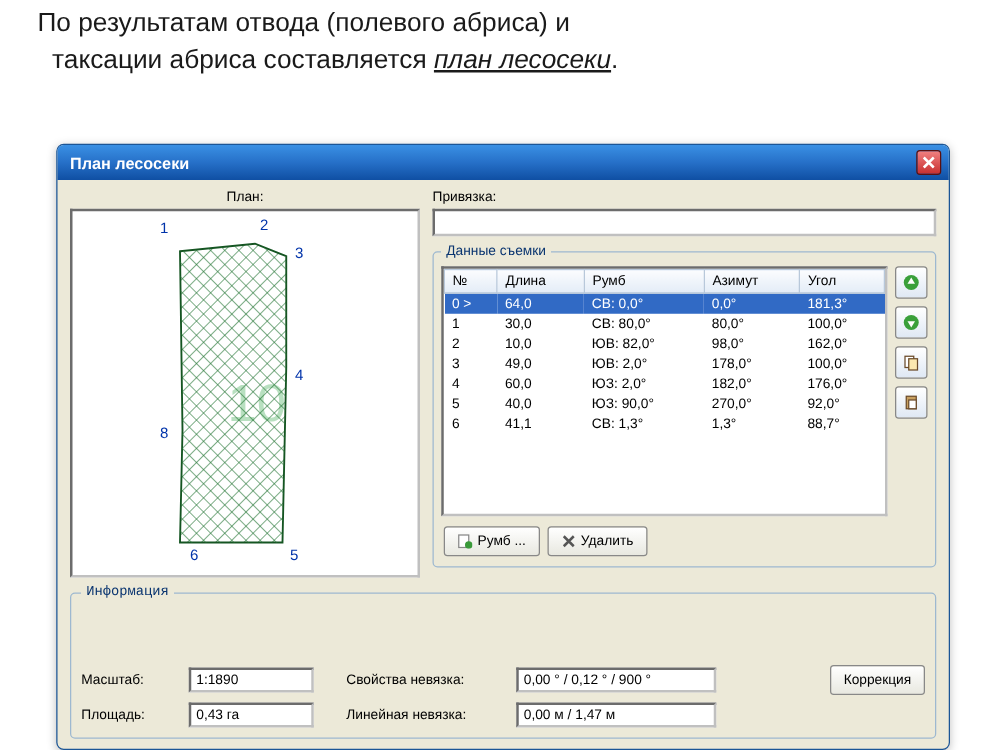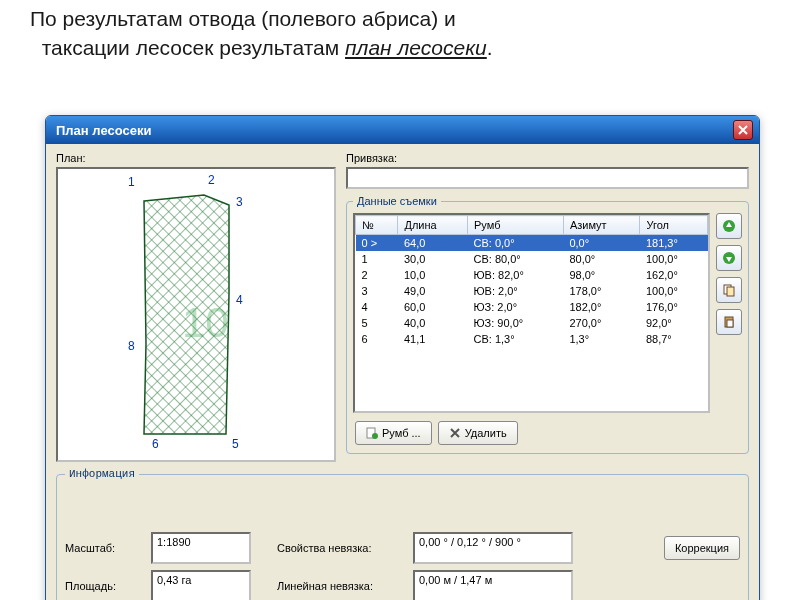--- a/index.html
+++ b/index.html
@@ -5,21 +5,21 @@
     * { box-sizing: border-box; margin: 0; padding: 0; font-family: Tahoma, Arial, sans-serif; }
     body { background: #fff; width: 800px; height: 600px; overflow: hidden; position: relative; }
     .slide-text { padding: 4px 30px 10px 30px; font-size: 21px; color: #1a1a1a; line-height: 1.4; }
     .slide-text em { font-style: italic; text-decoration: underline; }
     .window { position: absolute; left: 45px; top: 115px; width: 715px; border: 1px solid #1b5596; border-radius: 6px; box-shadow: 0 2px 8px rgba(0,0,0,0.25); background: #ece9d8; }
     .titlebar { height: 28px; background: linear-gradient(to bottom,#3a90e4 0%,#2670c8 50%,#0f4fa3 100%); border-radius: 5px 5px 0 0; display: flex; align-items: center; padding: 0 6px 0 10px; color: #fff; font-size: 13px; font-weight: bold; justify-content: space-between; }
     .titlebar .close { width: 20px; height: 20px; background: linear-gradient(to bottom,#f08080,#c83030); border: 1px solid #5a1010; border-radius: 3px; display: flex; align-items: center; justify-content: center; }
     .titlebar .close svg { width: 10px; height: 10px; }
     .content { padding: 8px 10px; font-size: 11px; color: #000; }
     .top-row { display: flex; gap: 10px; }
-    .plan-side { width: 280px; }
+    .plan-side { width: 280px; text-align: center; }
     .binding-side { flex: 1; }
     .lbl { display: block; margin-bottom: 3px; font-size: 11px; }
     .plan-box { border: 2px inset #c0c0c0; background: #fff; height: 295px; position: relative; overflow: hidden; }
     .binding-input { width: 100%; height: 22px; border: 2px inset #c0c0c0; background: #fff; padding: 0 4px; font-size: 11px; margin-bottom: 6px; }
     fieldset.survey { border: 1px solid #9db8d0; border-radius: 4px; padding: 6px 6px 8px 6px; position: relative; }
     fieldset.survey legend { font-size: 11px; padding: 0 4px; color: #0a3570; }
     .table-area { display: flex; gap: 6px; align-items: flex-start; }
     .table-wrap { border: 2px inset #c0c0c0; background: #fff; height: 200px; flex: 1; overflow-y: auto; }
     table { border-collapse: collapse; width: 100%; font-size: 11px; }
     thead th { background: linear-gradient(to bottom,#fbfcfe,#e3ecf7); border: 1px solid #b8c8da; padding: 3px 6px; text-align: left; font-weight: normal; }
@@ -27,34 +27,34 @@
     tbody tr.selected td { background: #316ac5; color: #fff; }
     .side-buttons { display: flex; flex-direction: column; gap: 6px; }
     .icon-btn { width: 26px; height: 26px; border: 1px solid #888; border-radius: 3px; background: linear-gradient(to bottom,#fff,#dfe8f4); display: flex; align-items: center; justify-content: center; cursor: pointer; }
     .icon-btn svg { width: 14px; height: 14px; }
     .row-btns { margin-top: 8px; display: flex; gap: 6px; justify-content: flex-start; padding-left: 2px; }
     .btn { height: 24px; border: 1px solid #888; border-radius: 3px; background: linear-gradient(to bottom,#fff,#e8e8e0); font-size: 11px; padding: 0 10px; display: inline-flex; align-items: center; gap: 4px; cursor: pointer; }
     .btn svg { width: 12px; height: 12px; }
     fieldset.info { margin-top: 6px; border: 1px solid #9db8d0; border-radius: 4px; padding: 8px; }
     fieldset.info legend { font-size: 11px; padding: 0 4px; color: #0a3570; font-family: Liberation Mono, monospace; }
     .info-grid { display: grid; grid-template-columns: 60px 100px 110px 160px auto; gap: 6px 26px; align-items: center; font-size: 11px; margin-top: 44px; }
-    .ro { border: 2px inset #c0c0c0; background: #fff; height: 32px; padding: 2px 4px; font-size: 11px; }
+    .ro { border: 2px inset #c0c0c0; background: #fff; height: 20px; padding: 2px 4px; font-size: 11px; }
     .footer { padding: 6px 10px 10px 10px; display: flex; justify-content: flex-end; gap: 6px; }
     .footer .btn { min-width: 72px; justify-content: center; }
     
     .plan-shape { position: absolute; left: 76px; top: 20px; }
     .vertex-label { position: absolute; font-size: 12px; color: #0033aa; }
     .big10 { position: absolute; left: 124px; top: 130px; font-size: 42px; color: #b8e0c0; font-weight: 300; }
   </style>
 </head>
 <body>
 
 <div class="slide-text">
   <span>По результатам отвода (полевого абриса) и</span><br>
-  &nbsp;&nbsp;<span>таксации лесосек результатам </span><em>план лесосеки</em><span>.</span>
+  &nbsp;&nbsp;<span>таксации абриса составляется </span><em>план лесосеки</em><span>.</span>
 </div>
 
 <div class="window">
   <div class="titlebar">
     <span>План лесосеки</span>
     <div class="close">
       <svg viewBox="0 0 10 10">
           <path d="M1 1 L9 9 M9 1 L1 9" stroke="#fff" stroke-width="2"></path>
         </svg>
     </div>

